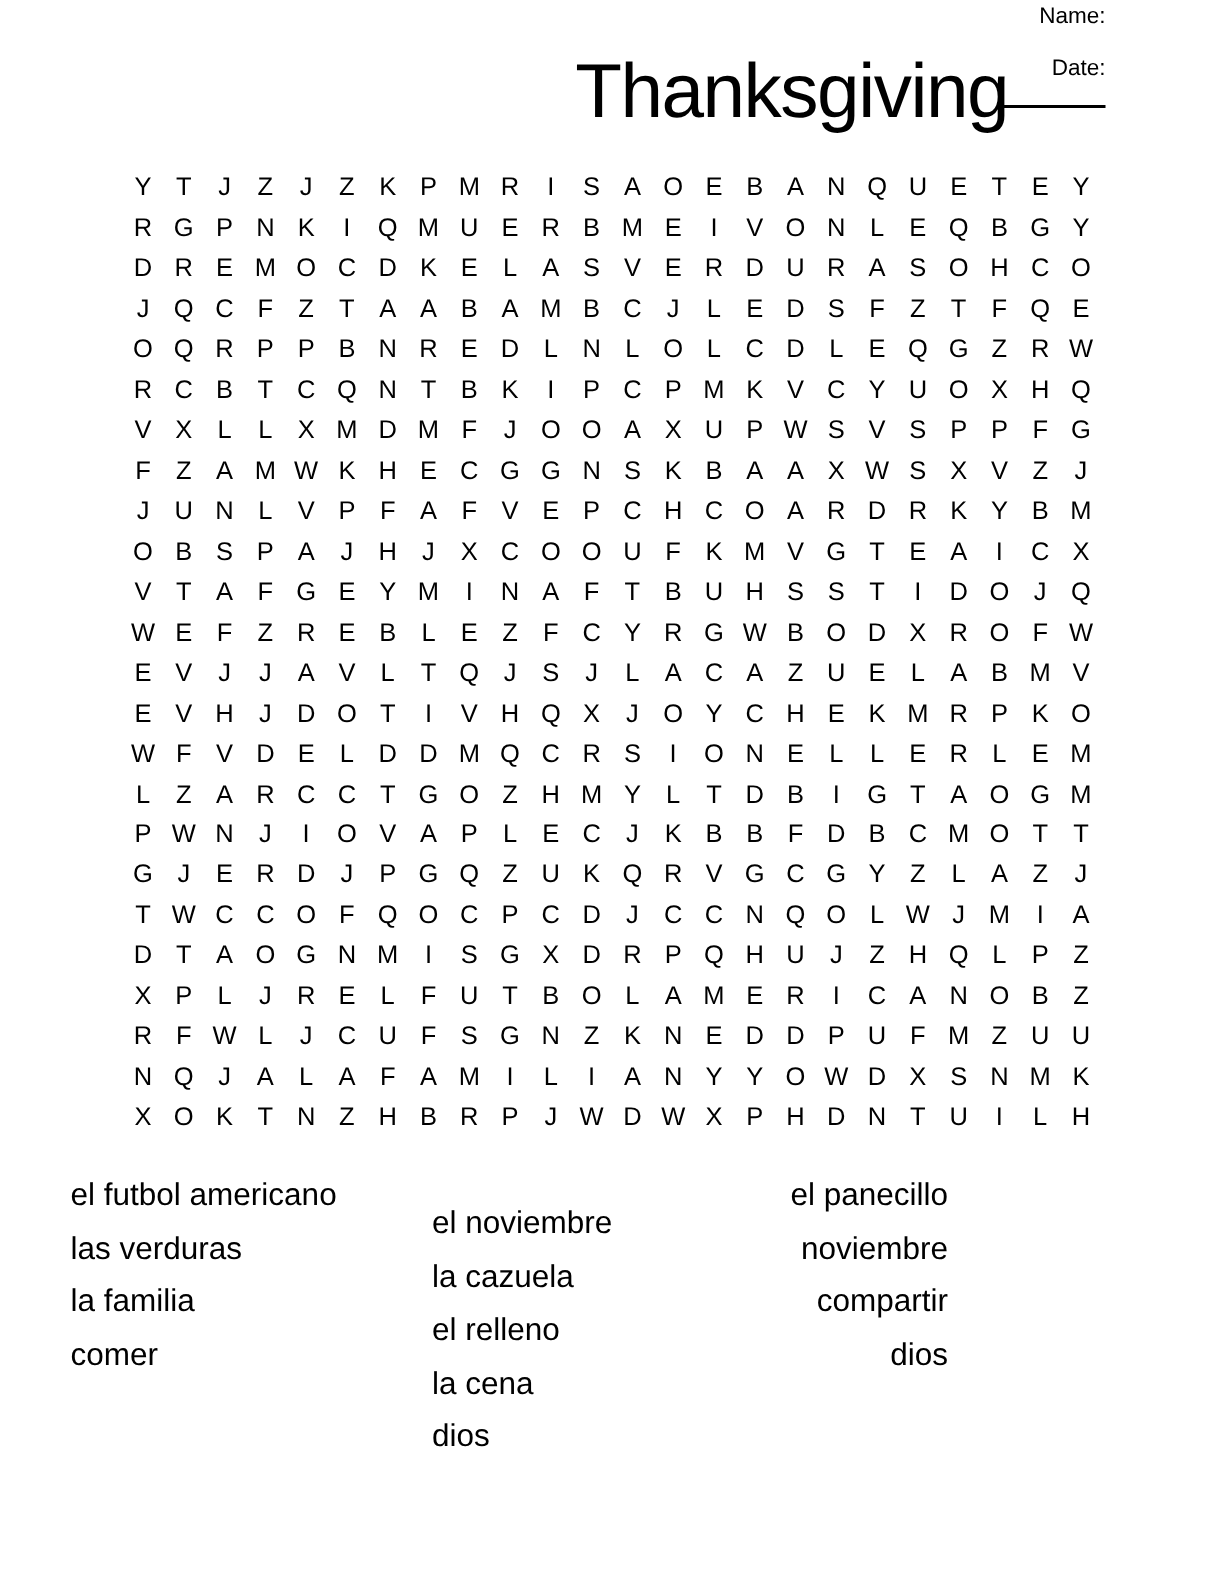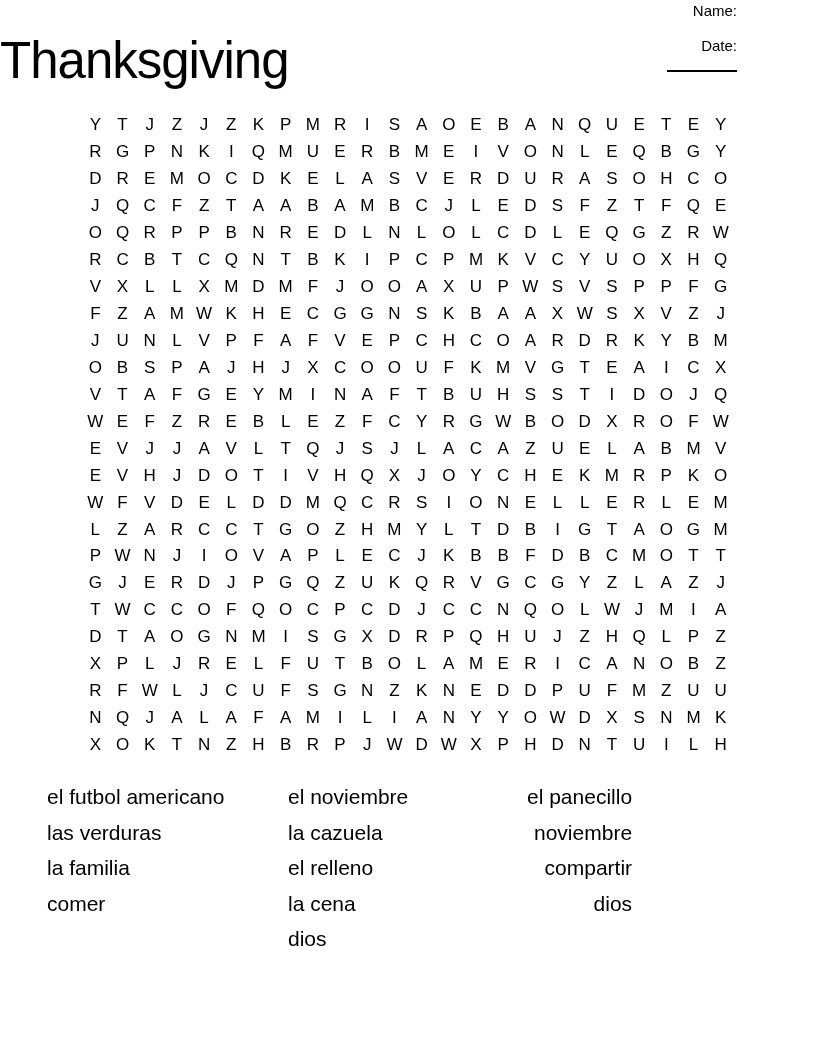--- a/index.html
+++ b/index.html
@@ -40,21 +40,21 @@
   .name-line { flex: 1 1 auto; margin-left: 8px; }
   .date-label { margin-left: 15px; }
   .date-line { width: 70px; margin-left: 8px; }
 
   
   .title {
     position: absolute;
     top: 32px;
     left: 0;
     width: 672px;
-    text-align: left;
+    text-align: right;
     font-size: 51px;
     line-height: 58px;
     font-weight: 400;
     letter-spacing: -1px;
     color: #000000;
   }
 
   
   .grid {
     position: absolute;
@@ -85,21 +85,21 @@
     height: 190px;
   }
   .word-col {
     position: absolute;
     top: 0;
     font-size: 21px;
     line-height: 35.6px;
     color: #000000;
   }
   .word-col-1 { left: 47px; }
-  .word-col-2 { left: 288px; }
+  .word-col-2 { left: 288px; margin-top: 19px; }
   .word-col-3 { left: 527px; text-align: right; }
   .word { white-space: nowrap; }
 </style>
 </head>
 <body>
 
 <div class="page">
 
   <div class="header">
     <span class="label">Name:</span>

